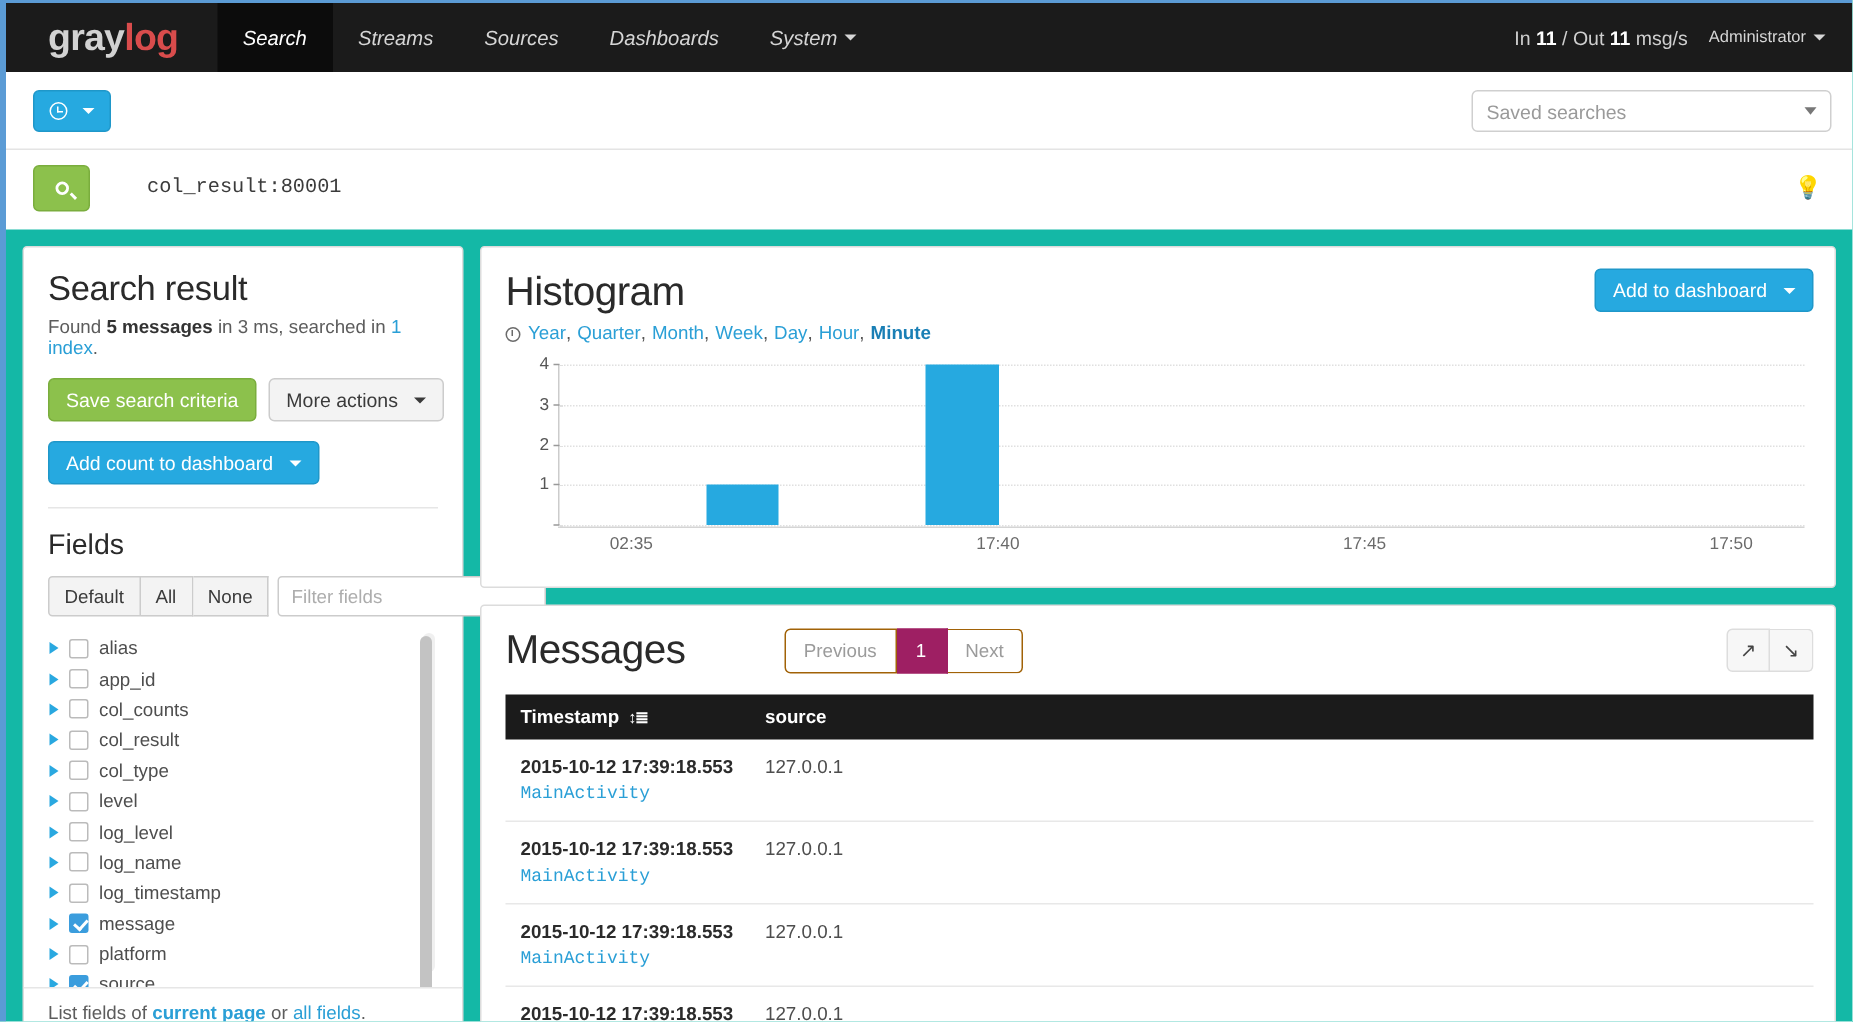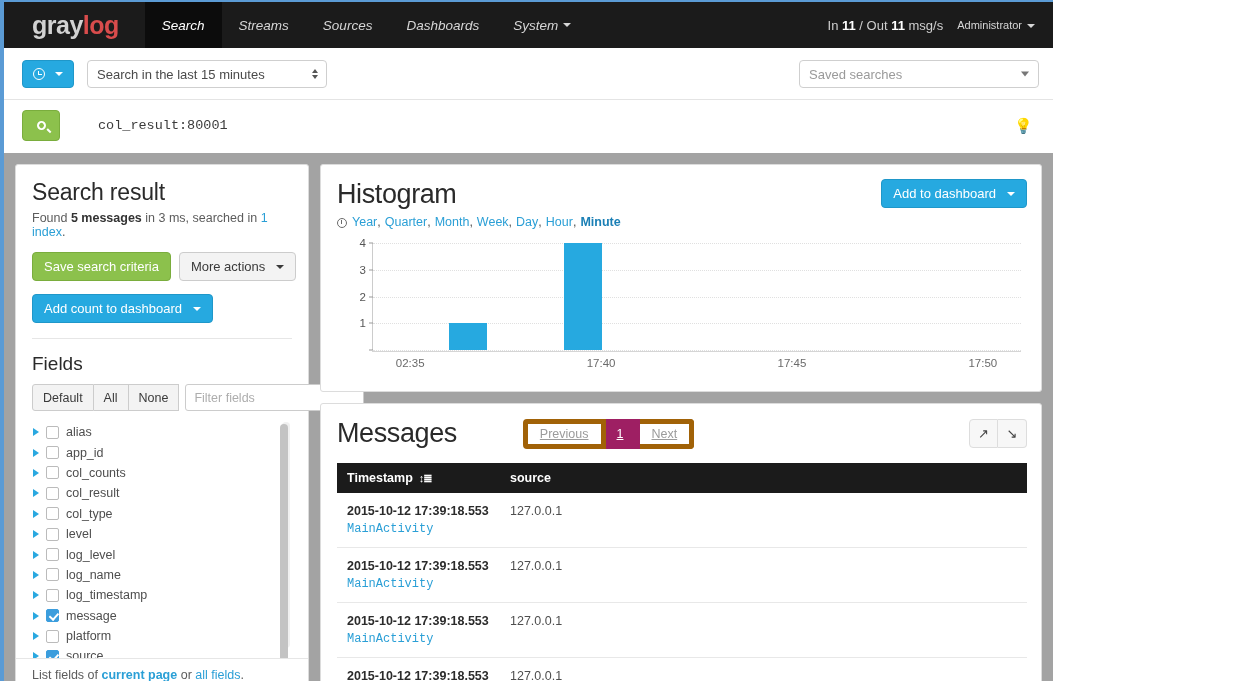--- a/index.html
+++ b/index.html
@@ -3,22 +3,22 @@
 <meta charset="utf-8">
 <style>
   * { box-sizing: border-box; margin: 0; padding: 0; }
   html, body {
     width: 1235px; height: 681px;
     font-family: "Liberation Sans", sans-serif;
     background: #ffffff;
     overflow: hidden;
   }
   .page {
-    position: relative; width: 1053px; height: 681px;
-    background: #a3a3a3;
+    position: relative; width: 1235px; height: 681px;
+    background: #14b8a6;
     border-left: 4px solid #5b9bd5;
     border-top: 2px solid #5b9bd5;
     overflow: hidden;
   }
 
   
   .navbar {
     height: 46px; background: #1b1b1b;
     display: flex; align-items: stretch;
     position: relative;
@@ -294,23 +294,23 @@
     font-size: 11.5px; color: #6a6a6a; transform: translateX(-50%);
     white-space: nowrap;
   }
 
   .messages { flex: 1; padding: 14px 14px 0 16px; position: relative; overflow: hidden; }
   .msg-head { display: flex; align-items: center; }
   .msg-title { font-size: 27px; color: #2a2a2a; letter-spacing: -0.4px; font-weight: normal; }
   .pager { display: flex; margin-left: 66px; }
   .pg {
     height: 30px; min-width: 41px; padding: 0 12px;
-    border: 5px solid #a16207; background: #fff;
+    border: 1px solid #a16207; background: #fff;
     display: flex; align-items: center; justify-content: center;
-    font-size: 12.5px; color: #9b9b9b; cursor: pointer; text-decoration: underline;
+    font-size: 12.5px; color: #9b9b9b; cursor: pointer;
   }
   .pg:first-child { border-radius: 4px 0 0 4px; }
   .pg:last-child { border-radius: 0 4px 4px 0; }
   .pg + .pg { border-left: none; }
   .pg.active { background: #9e1f63; border-color: #9e1f63; color: #fff; min-width: 34px; padding: 0; }
   .expanders { margin-left: auto; display: flex; }
   .exp-btn {
     width: 29px; height: 29px;
     border: 1px solid #dddddd; background: #f7f7f7;
     display: flex; align-items: center; justify-content: center;
@@ -369,27 +369,20 @@
       <div class="throughput"><span>In </span><b>11</b><span> / Out </span><b>11</b><span> msg/s</span></div>
       <div class="user-menu"><span>Administrator</span><i class="caret"></i></div>
     </div>
   </div>
 
   <div class="searchbar-wrap">
     <div class="searchbar-row1">
       <div class="time-btn">
         <span class="clock-glyph"></span>
         <i class="caret"></i>
-      </div>
-      <div class="range-select">
-        <span>Search in the last 15 minutes</span>
-        <span class="spin-arrows">
-            <i class="up"></i>
-            <i class="dn"></i>
-          </span>
       </div>
       <div class="saved-select">
         <span>Saved searches</span>
         <span class="caret-dn"></span>
       </div>
     </div>
     <div class="searchbar-row2">
       <div class="search-btn">
         <span class="mag"></span>
       </div>

